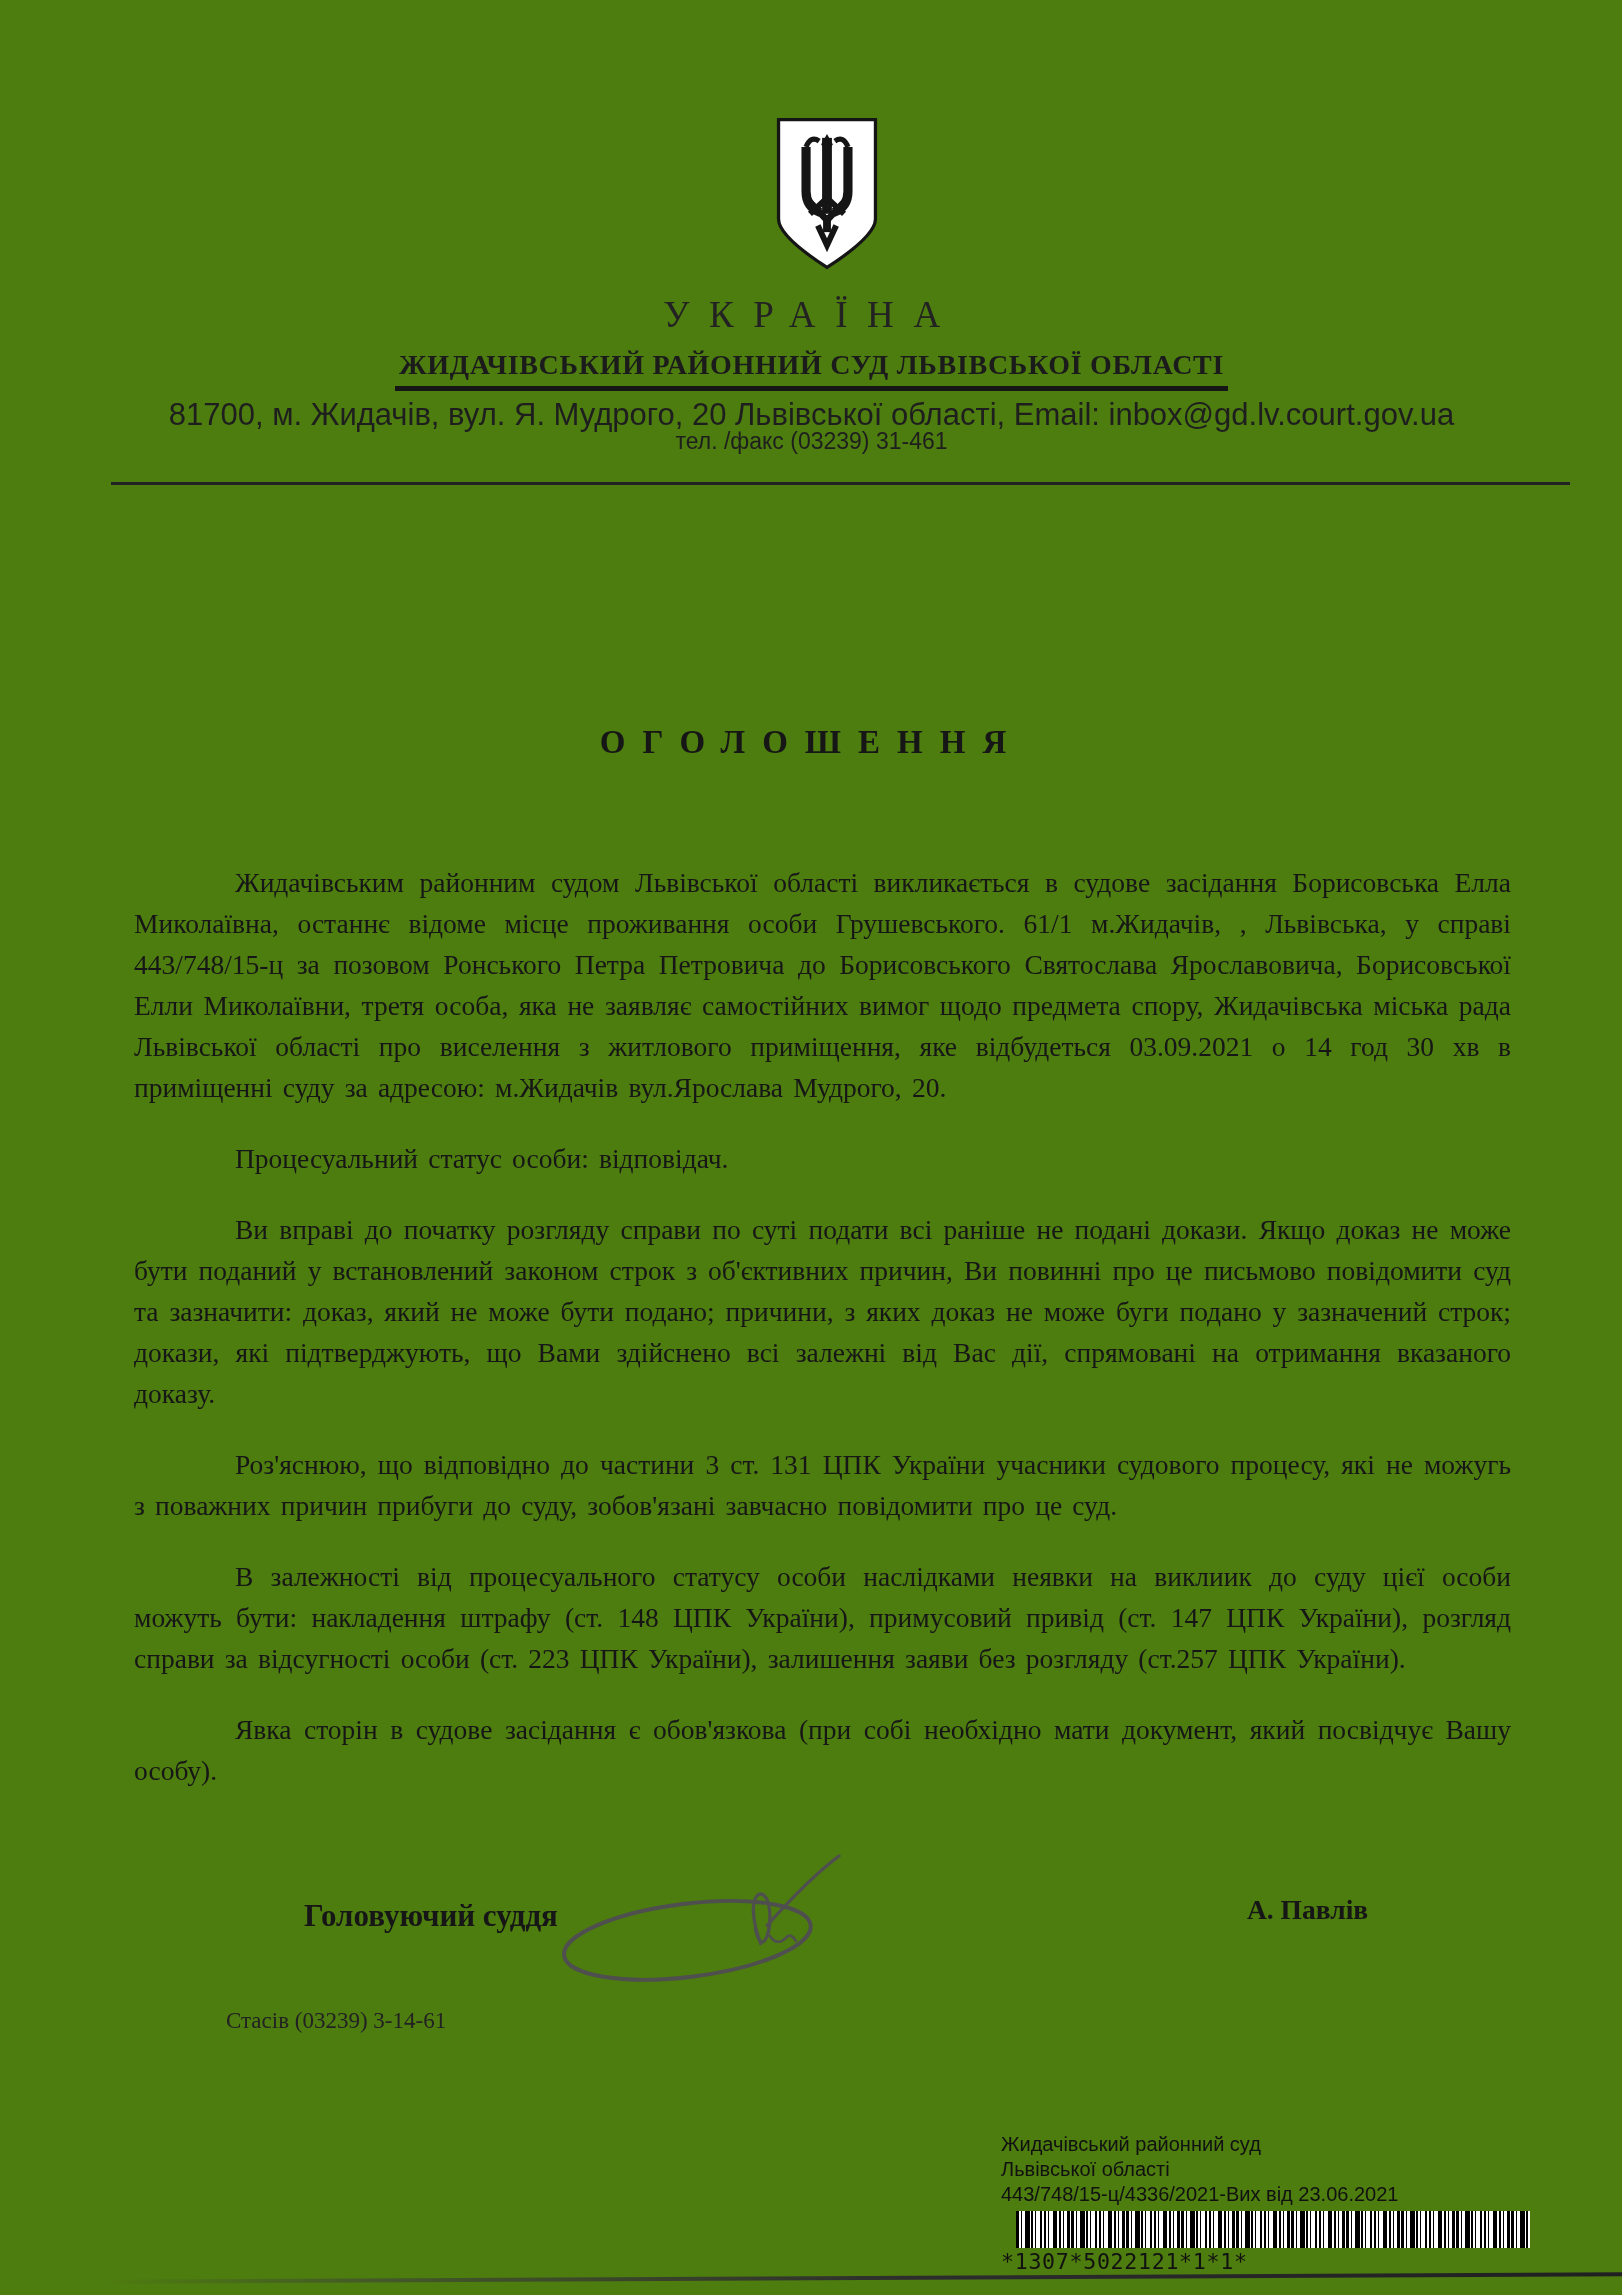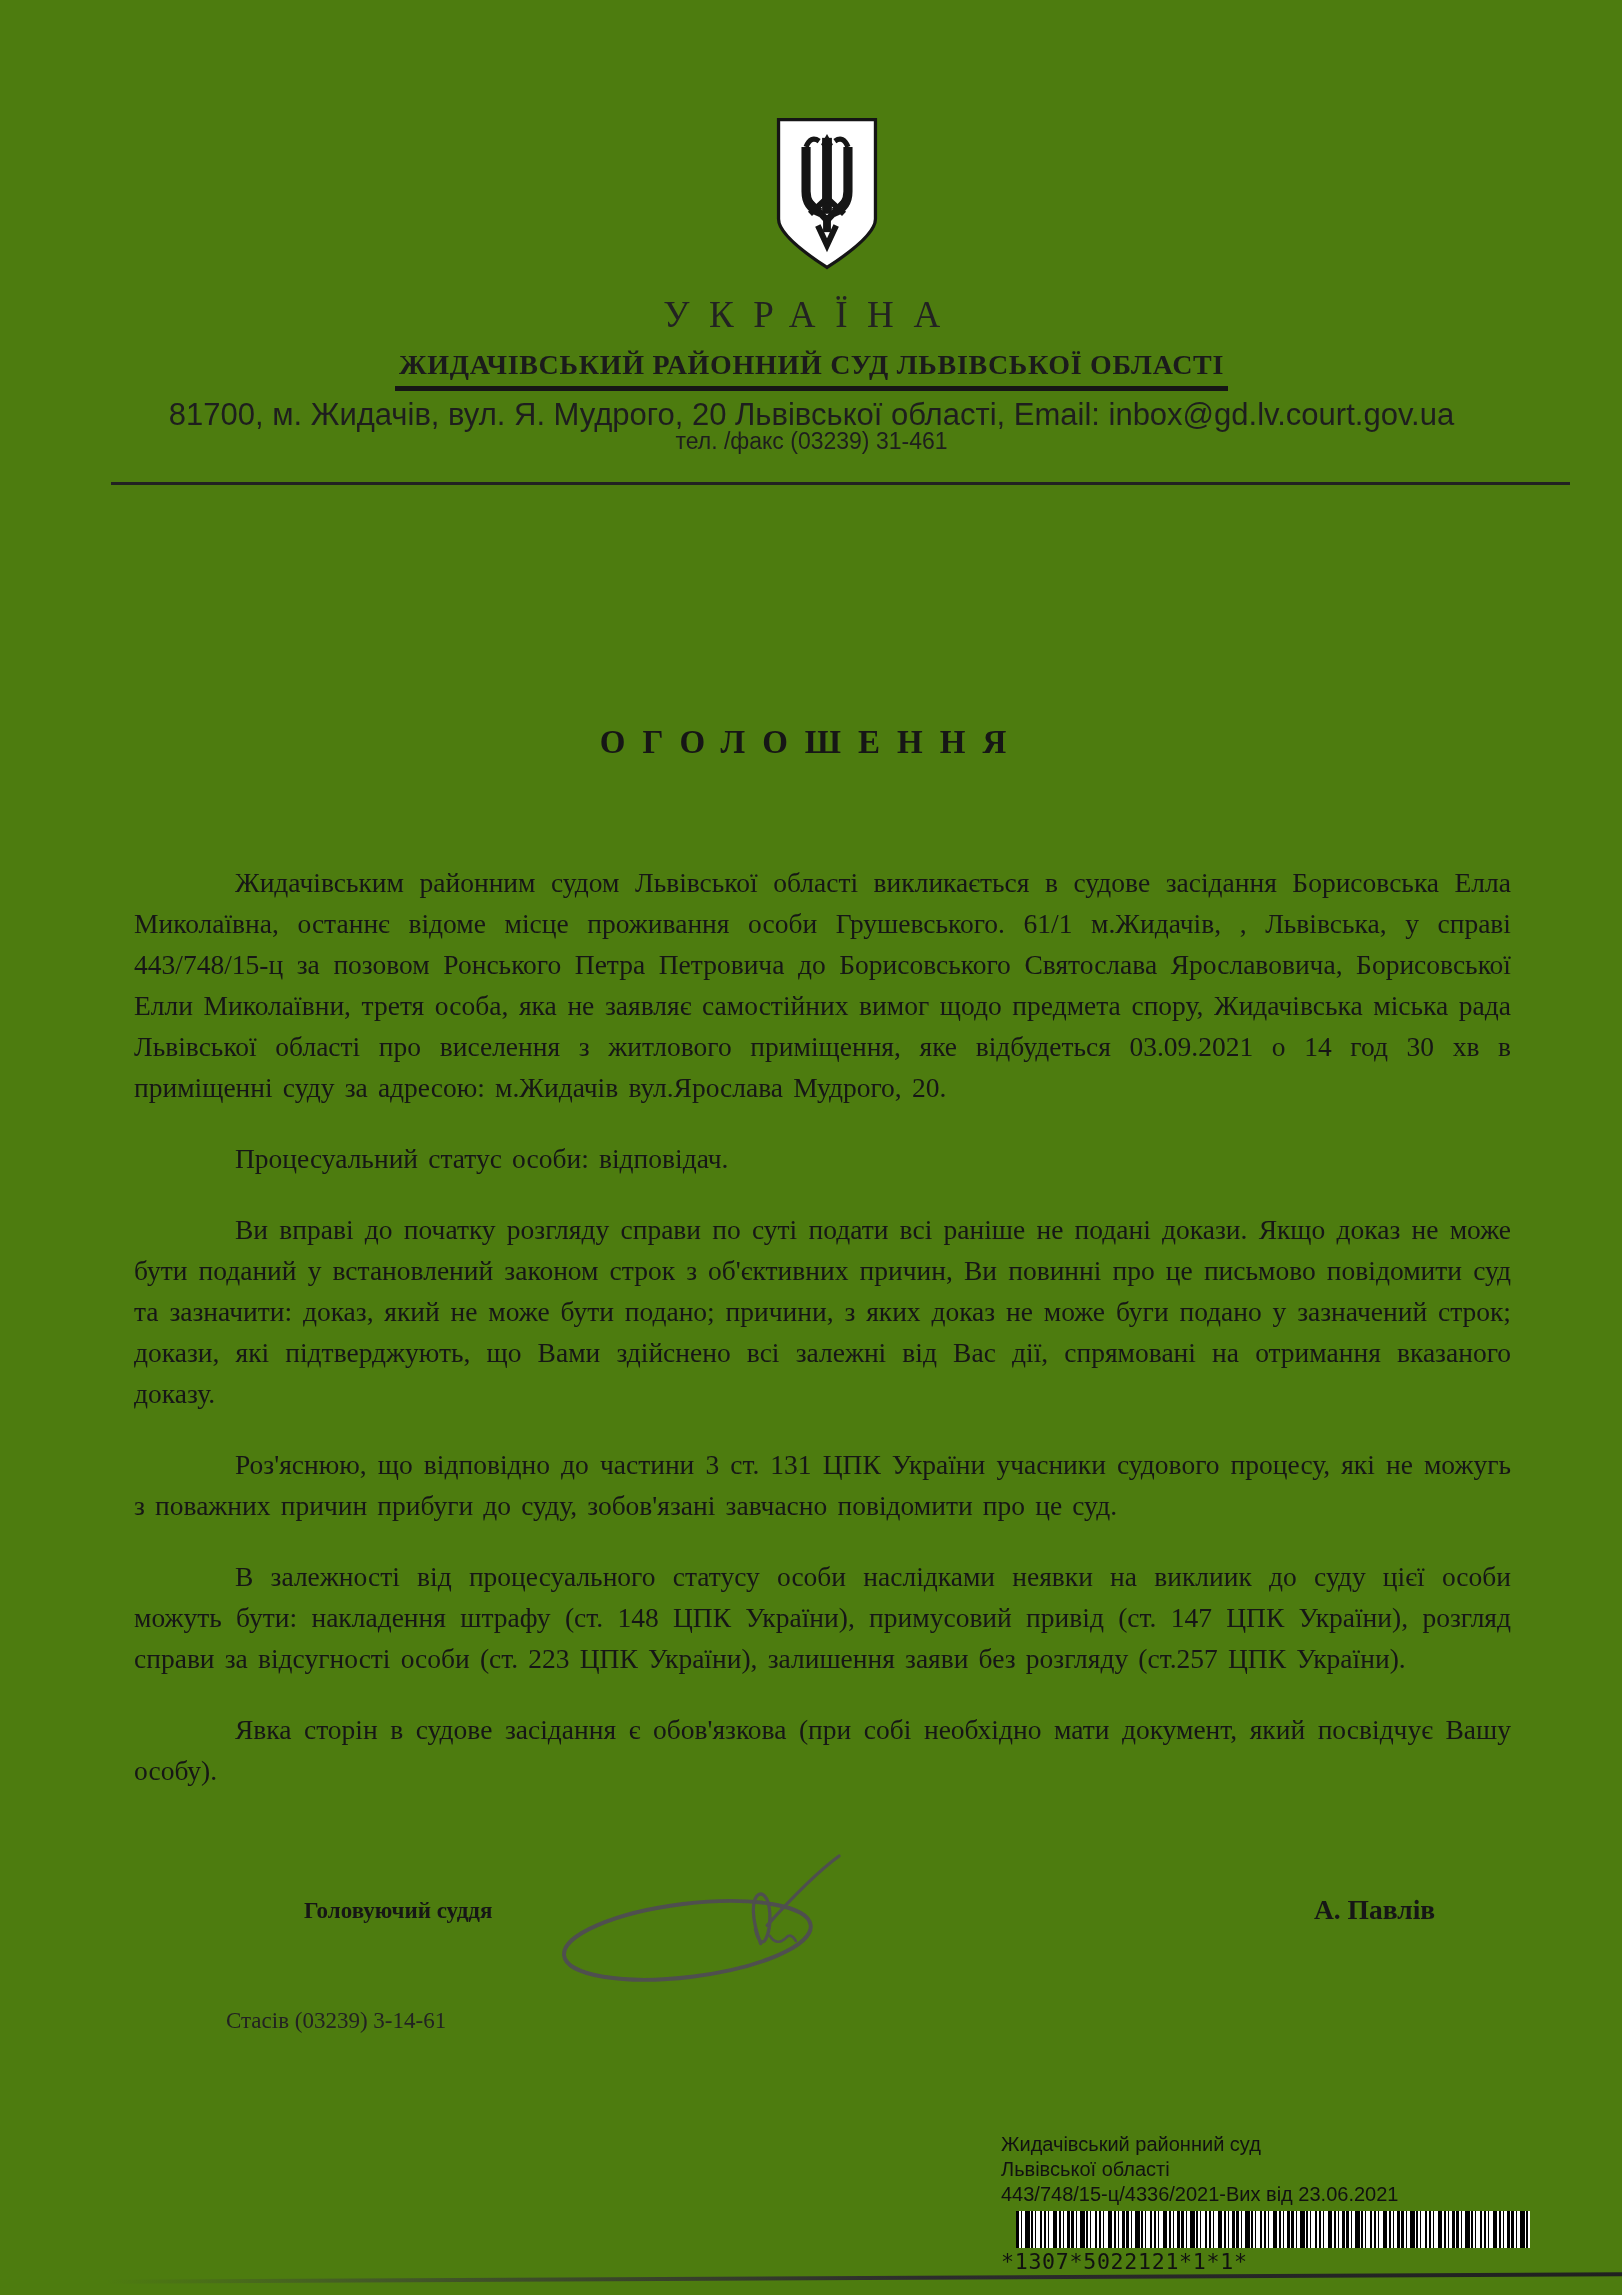--- a/index.html
+++ b/index.html
@@ -53,24 +53,24 @@
   
   .body-text{
     position:absolute;left:134px;top:862px;width:1377px;
     font-size:27.5px;line-height:41px;text-align:justify;
     word-spacing:3.3px;color:#161616;
   }
   .body-text p{margin:0 0 30px 0;text-indent:101px;}
   
   .sig-role{
     position:absolute;left:304px;top:1898px;
-    font-size:23px;font-weight:bold;color:#161616;
+    font-size:31px;font-weight:bold;color:#161616;
   }
   .sig-name{
-    position:absolute;left:1314px;top:1894px;
+    position:absolute;left:1247px;top:1894px;
     font-size:27.5px;font-weight:bold;color:#161616;
   }
   .signature-svg{position:absolute;left:537px;top:1852px;}
   .clerk-line{
     position:absolute;left:226px;top:2008px;
     font-size:23px;color:#222;
   }
   
   .footer-block{
     position:absolute;left:1001px;top:2132px;width:543px;

